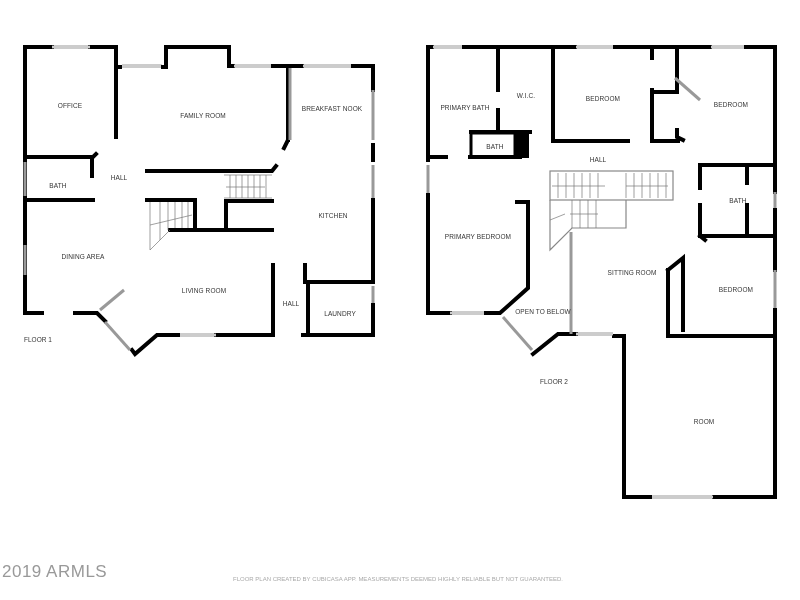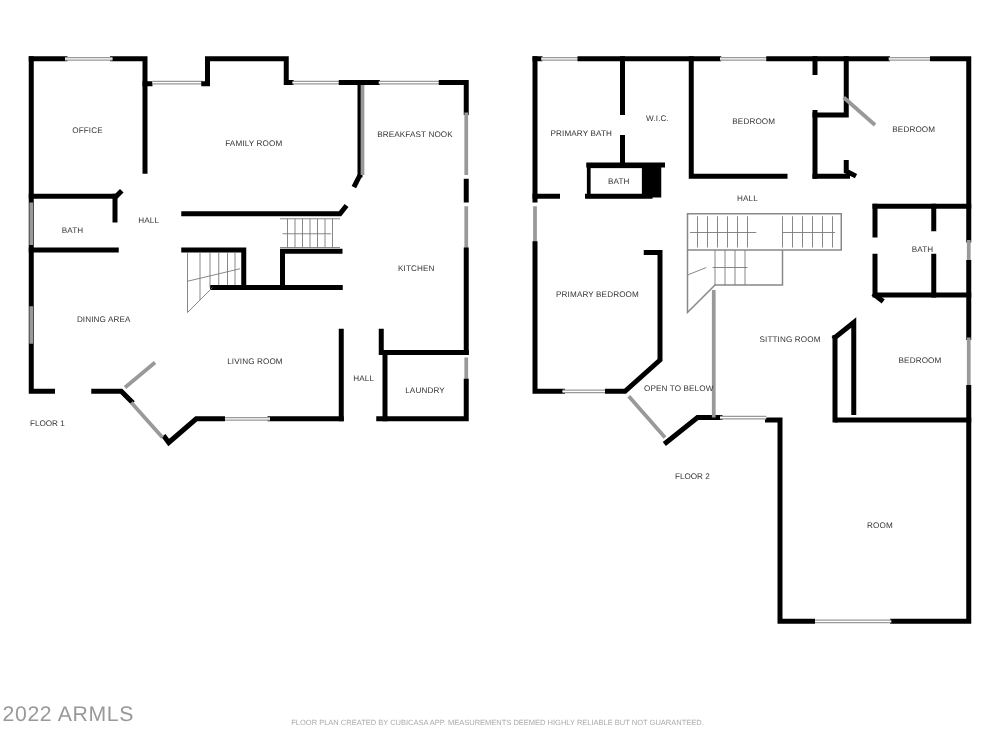--- a/index.html
+++ b/index.html
@@ -194,14 +194,14 @@
 <div class="lbl" style="left:495px;top:146px">BATH</div>
 <div class="lbl" style="left:598px;top:159px">HALL</div>
 <div class="lbl" style="left:738px;top:200px">BATH</div>
 <div class="lbl" style="left:478px;top:236px">PRIMARY BEDROOM</div>
 <div class="lbl" style="left:632px;top:272px">SITTING ROOM</div>
 <div class="lbl" style="left:736px;top:289px">BEDROOM</div>
 <div class="lbl" style="left:543px;top:311px">OPEN TO BELOW</div>
 <div class="lbl" style="left:704px;top:421px">ROOM</div>
 <div class="floor" style="left:540px;top:378px">FLOOR 2</div>
 
-<div class="wm">2022 ARMLS</div>
+<div class="wm">2019 ARMLS</div>
 <div class="disc">FLOOR PLAN CREATED BY CUBICASA APP. MEASUREMENTS DEEMED HIGHLY RELIABLE BUT NOT GUARANTEED.</div>
 
 </body></html>

